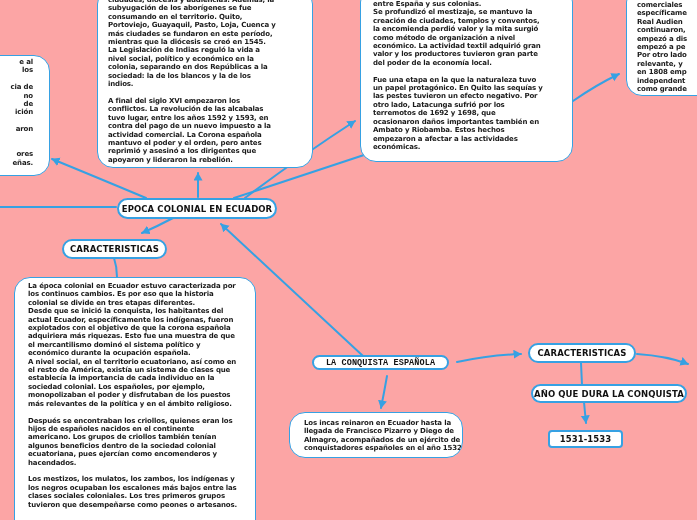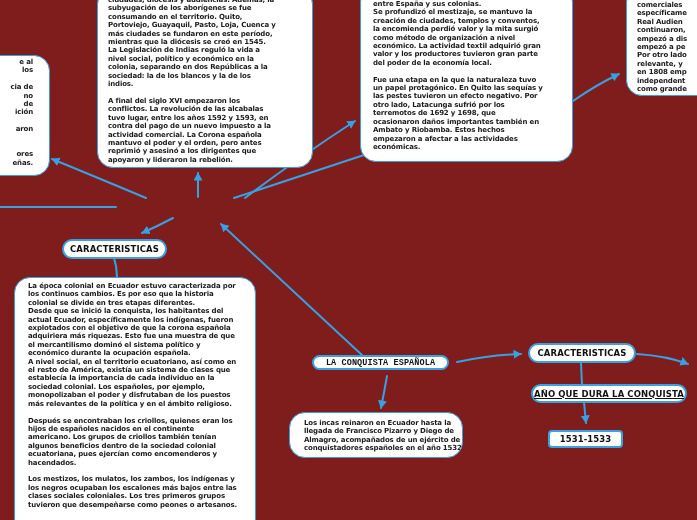--- a/index.html
+++ b/index.html
@@ -1,17 +1,17 @@
 <!DOCTYPE html>
 <html style="--accent: #36a1e3;"><head>
 <meta charset="utf-8">
 <style>
   html,body{margin:0;padding:0;background:#fff;}
   .canvas{
-    position:relative;width:697px;height:520px;overflow:hidden;background:#7f1d1d;
+    position:relative;width:697px;height:520px;overflow:hidden;background:#fca5a5;
     font-family:"DejaVu Sans","Liberation Sans",sans-serif;
   }
   .wires{position:absolute;left:0;top:0;z-index:1;}
   .txtbox{
     position:absolute;z-index:2;background:#fff;
     border:1.5px solid var(--accent,#3aa4e4);border-radius:16px;
     font-size:7px;font-weight:bold;line-height:8.4px;letter-spacing:-0.15px;
     color:#1b1b1b;white-space:pre;overflow:hidden;box-sizing:border-box;
   }
   .pill{
@@ -26,21 +26,21 @@
   #box-mestizaje     {left:360px; top:-14px; width:213px; height:176px; padding:13px 8px 6px 12px;}
   #box-right-partial {left:626px; top:-14px; width:120px; height:110px; padding:14px 4px 4px 10px;}
   #box-left-partial  {left:-180px;top:55px;  width:230px; height:121px; padding:2px 16px 2px 10px; text-align:right;}
   #box-caract-detail {left:14px;  top:277px; width:242px; height:260px; padding:4px 6px 6px 13px;}
   #box-incas         {left:289px; top:412px; width:174px; height:46px;  padding:6px 8px 4px 14px;}
   
   #node-central      {left:117px; top:198px; width:160px; height:21px; border-radius:11px;}
   #node-caract-left  {left:62px;  top:239px; width:105px; height:20px; border-radius:10px;}
   #node-conquista    {left:312px; top:355px; width:137px; height:15px; border-radius:11px;font-family:Liberation Mono, monospace;}
   #node-caract-right {left:528px; top:343px; width:108px; height:20px; border-radius:10px;}
-  #node-anio         {left:531px; top:384px; width:156px; height:19px; border-radius:10px;text-decoration:underline;}
+  #node-anio         {left:531px; top:384px; width:156px; height:19px; border-radius:10px;}
   #node-years        {left:548px; top:430px; width:75px;  height:18px; border-radius:4px;}
 </style>
 </head>
 <body>
 
 <div class="canvas">
 
   <svg class="wires" width="697" height="520" viewBox="0 0 697 520">
     <defs>
       <marker id="arrow" markerWidth="10" markerHeight="10" refX="7.5" refY="4.5" orient="auto" markerUnits="userSpaceOnUse">
@@ -152,19 +152,20 @@
 
 Los mestizos, los mulatos, los zambos, los indígenas y
 los negros ocupaban los escalones más bajos entre las
 clases sociales coloniales. Los tres primeros grupos
 tuvieron que desempeñarse como peones o artesanos.</div>
   <div class="txtbox" id="box-incas">Los incas reinaron en Ecuador hasta la
 llegada de Francisco Pizarro y Diego de
 Almagro, acompañados de un ejército de
 conquistadores españoles en el año 1532.</div>
 
+  <div class="pill" id="node-central">EPOCA COLONIAL EN ECUADOR</div>
   <div class="pill" id="node-caract-left">CARACTERISTICAS</div>
   <div class="pill" id="node-conquista">LA CONQUISTA ESPAÑOLA</div>
   <div class="pill" id="node-caract-right">CARACTERISTICAS</div>
   <div class="pill" id="node-anio">AÑO QUE DURA LA CONQUISTA</div>
   <div class="pill" id="node-years">1531-1533</div>
 
 </div>
 
 </body></html>

